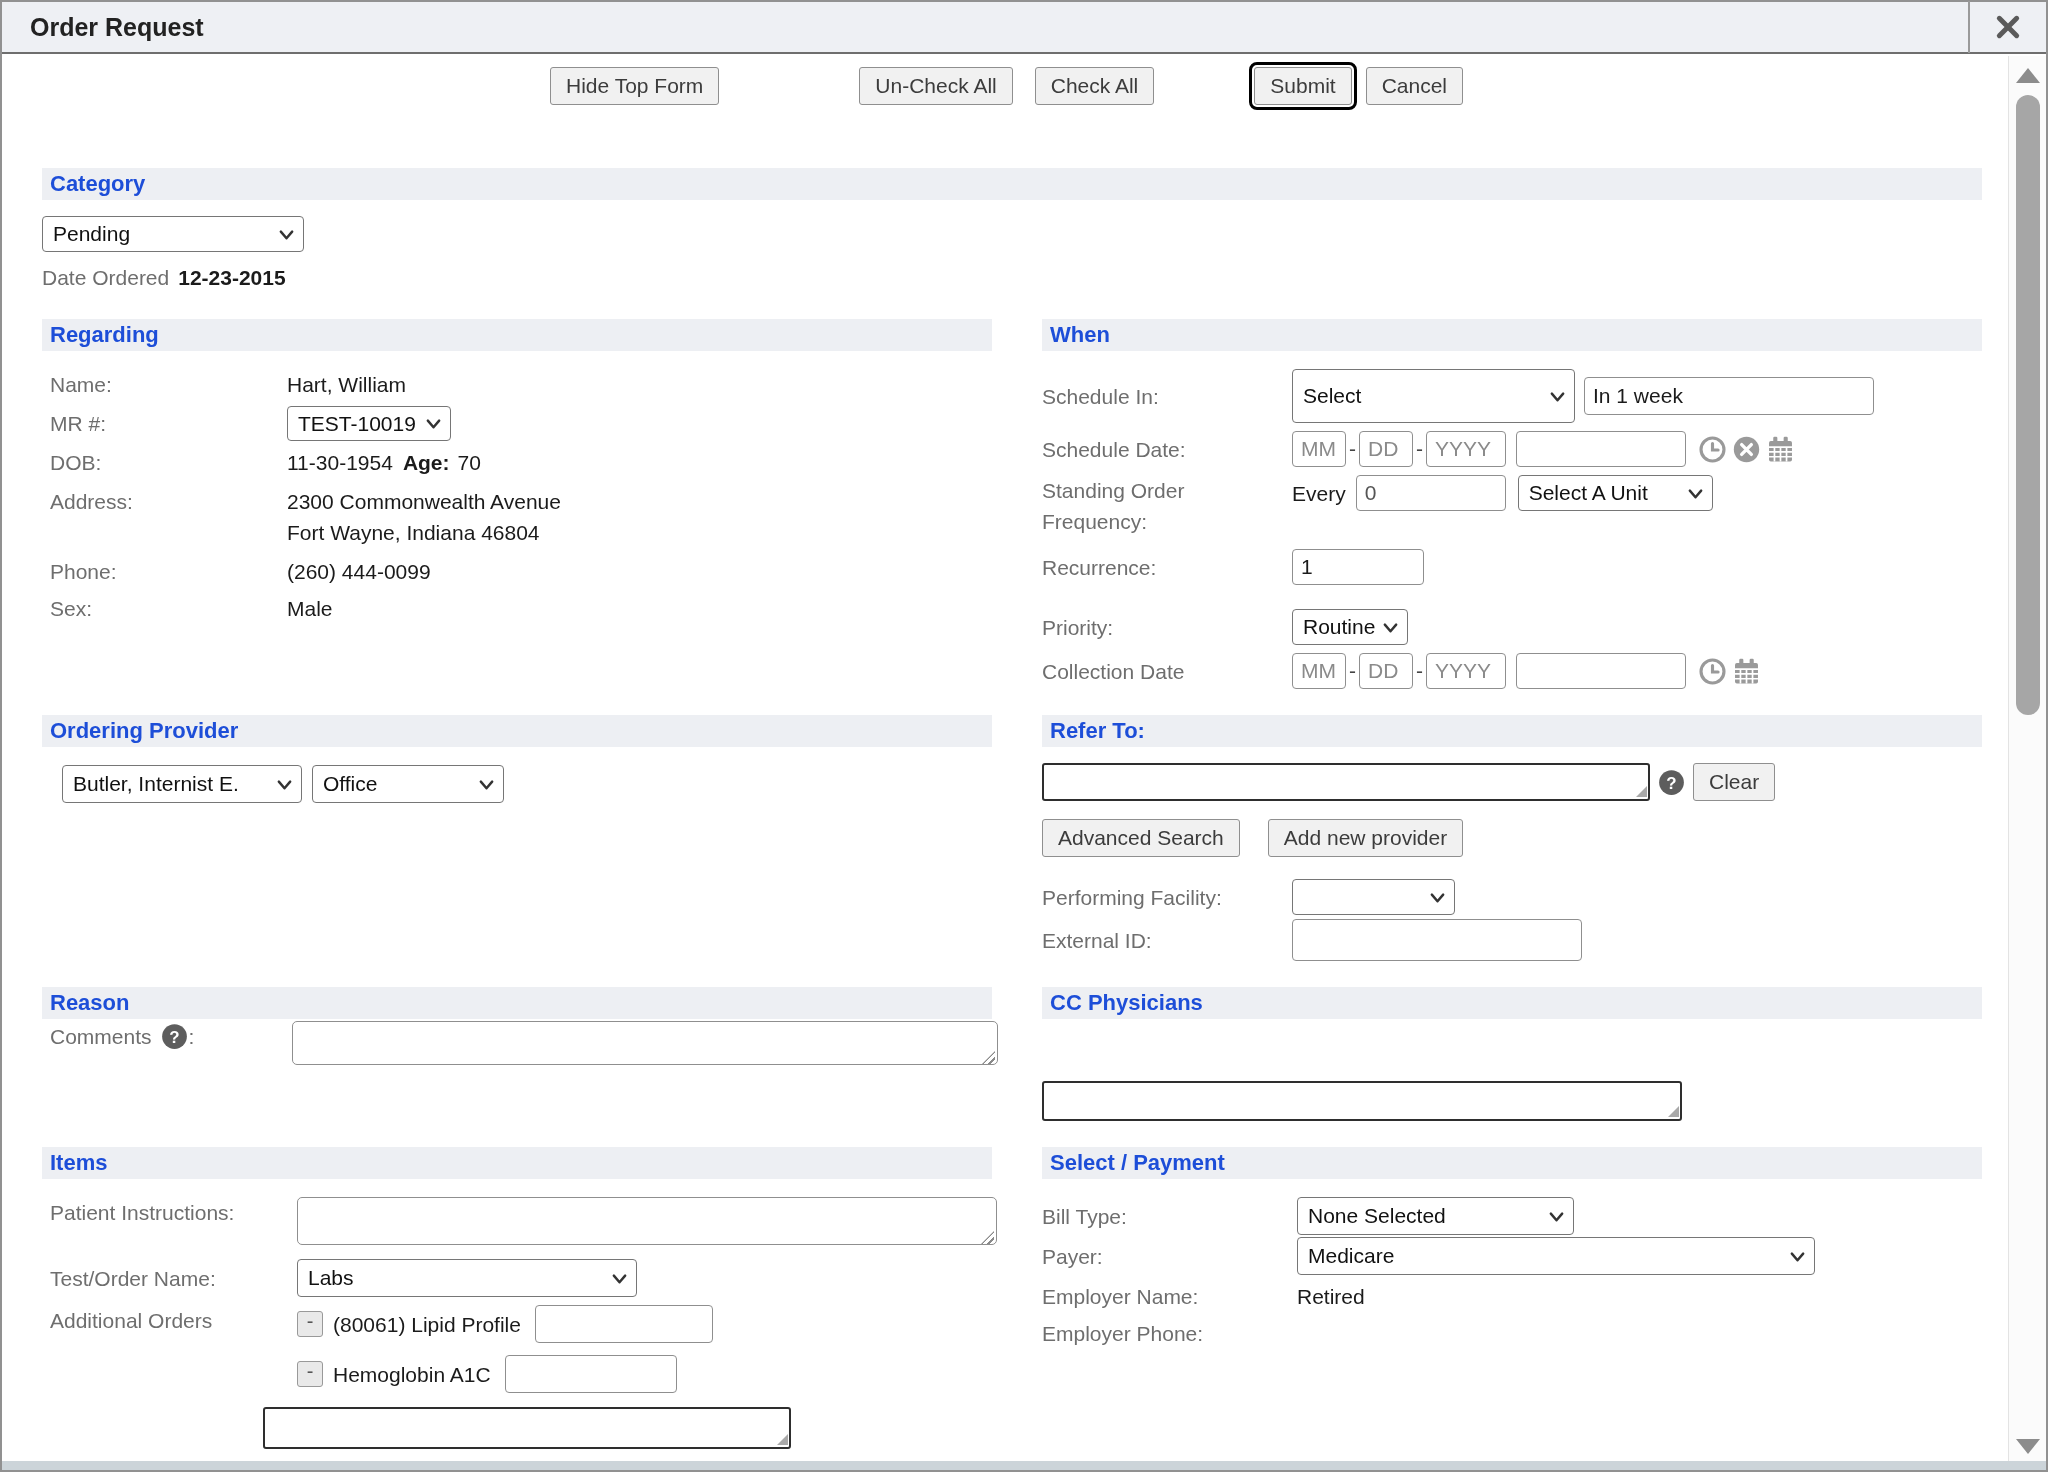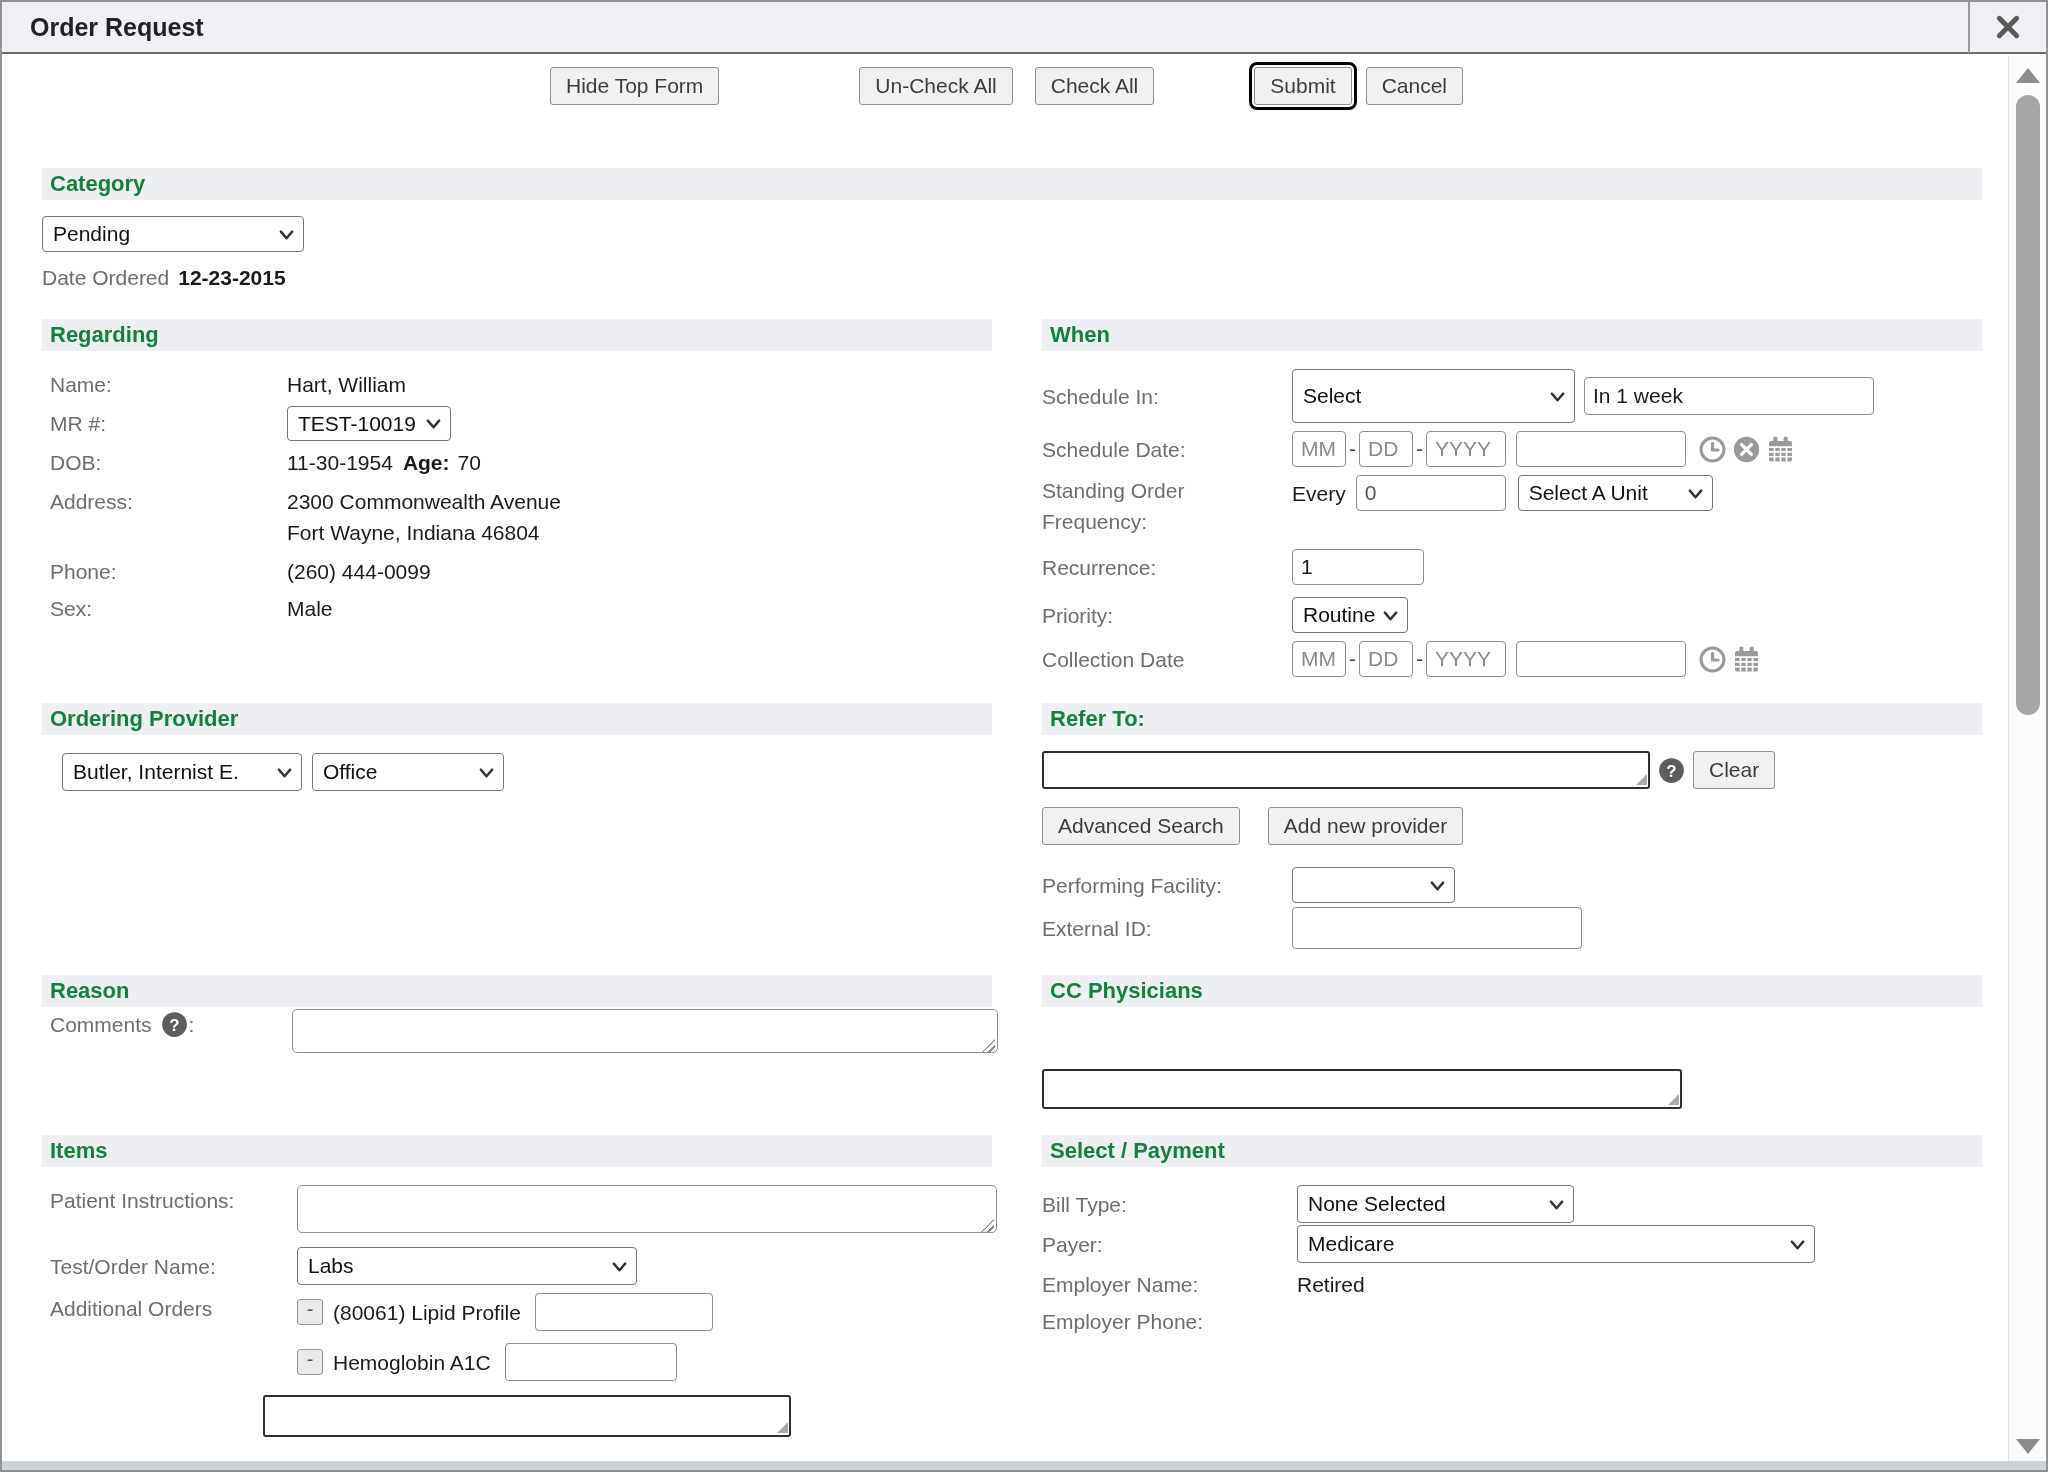--- a/index.html
+++ b/index.html
@@ -24,21 +24,21 @@
   .arrow-up{width:0;height:0;border-left:12px solid transparent;border-right:12px solid transparent;
             border-bottom:15px solid #8c8c8c;margin:12px auto 0 auto;}
   .thumb{width:24px;height:620px;background:#a6a6a6;border-radius:12px;margin:12px auto 0 auto;}
   .arrow-down{position:absolute;bottom:16px;left:7px;width:0;height:0;border-left:12px solid transparent;
             border-right:12px solid transparent;border-top:15px solid #8c8c8c;}
 
   
   .content{margin-right:44px;height:1400px;overflow:hidden;}
   .formbody{padding:0 20px 0 40px;}
   .band{background:#edeff3;height:32px;display:flex;align-items:center;padding-left:8px;
-        font-weight:bold;font-size:22px;color:#15803d;}
+        font-weight:bold;font-size:22px;color:#1d4ed8;}
   .cols{display:grid;grid-template-columns:950px 1fr;column-gap:50px;margin-top:26px;}
   .sec{margin-top:0;}
   .row{display:flex;align-items:center;margin-top:12px;}
   .row.top{align-items:flex-start;}
   .lbl{color:#6e6e6e;font-size:21px;flex:none;line-height:31px;}
   .val{color:#1b1b1b;font-size:21px;line-height:31px;}
   .b{font-weight:bold;}
   .w245{width:245px;} .w250{width:250px;} .w255{width:255px;}
 
   
@@ -238,21 +238,21 @@
               <span>Select A Unit</span>
               <svg class="chev" viewBox="0 0 18 18">
                   <use href="#i-chev"></use>
                 </svg>
             </div>
           </div>
           <div class="row" style="margin-top:12px">
             <span class="lbl w250">Recurrence:</span>
             <input class="inp" style="width: 132px;" value="1">
           </div>
-          <div class="row" style="margin-top:12px">
+          <div class="row" style="margin-top:24px">
             <span class="lbl w250">Priority:</span>
             <div class="sel" style="width:116px">
               <span>Routine</span>
               <svg class="chev" viewBox="0 0 18 18">
                   <use href="#i-chev"></use>
                 </svg>
             </div>
           </div>
           <div class="row" style="margin-top:8px">
             <span class="lbl w250">Collection Date</span>

